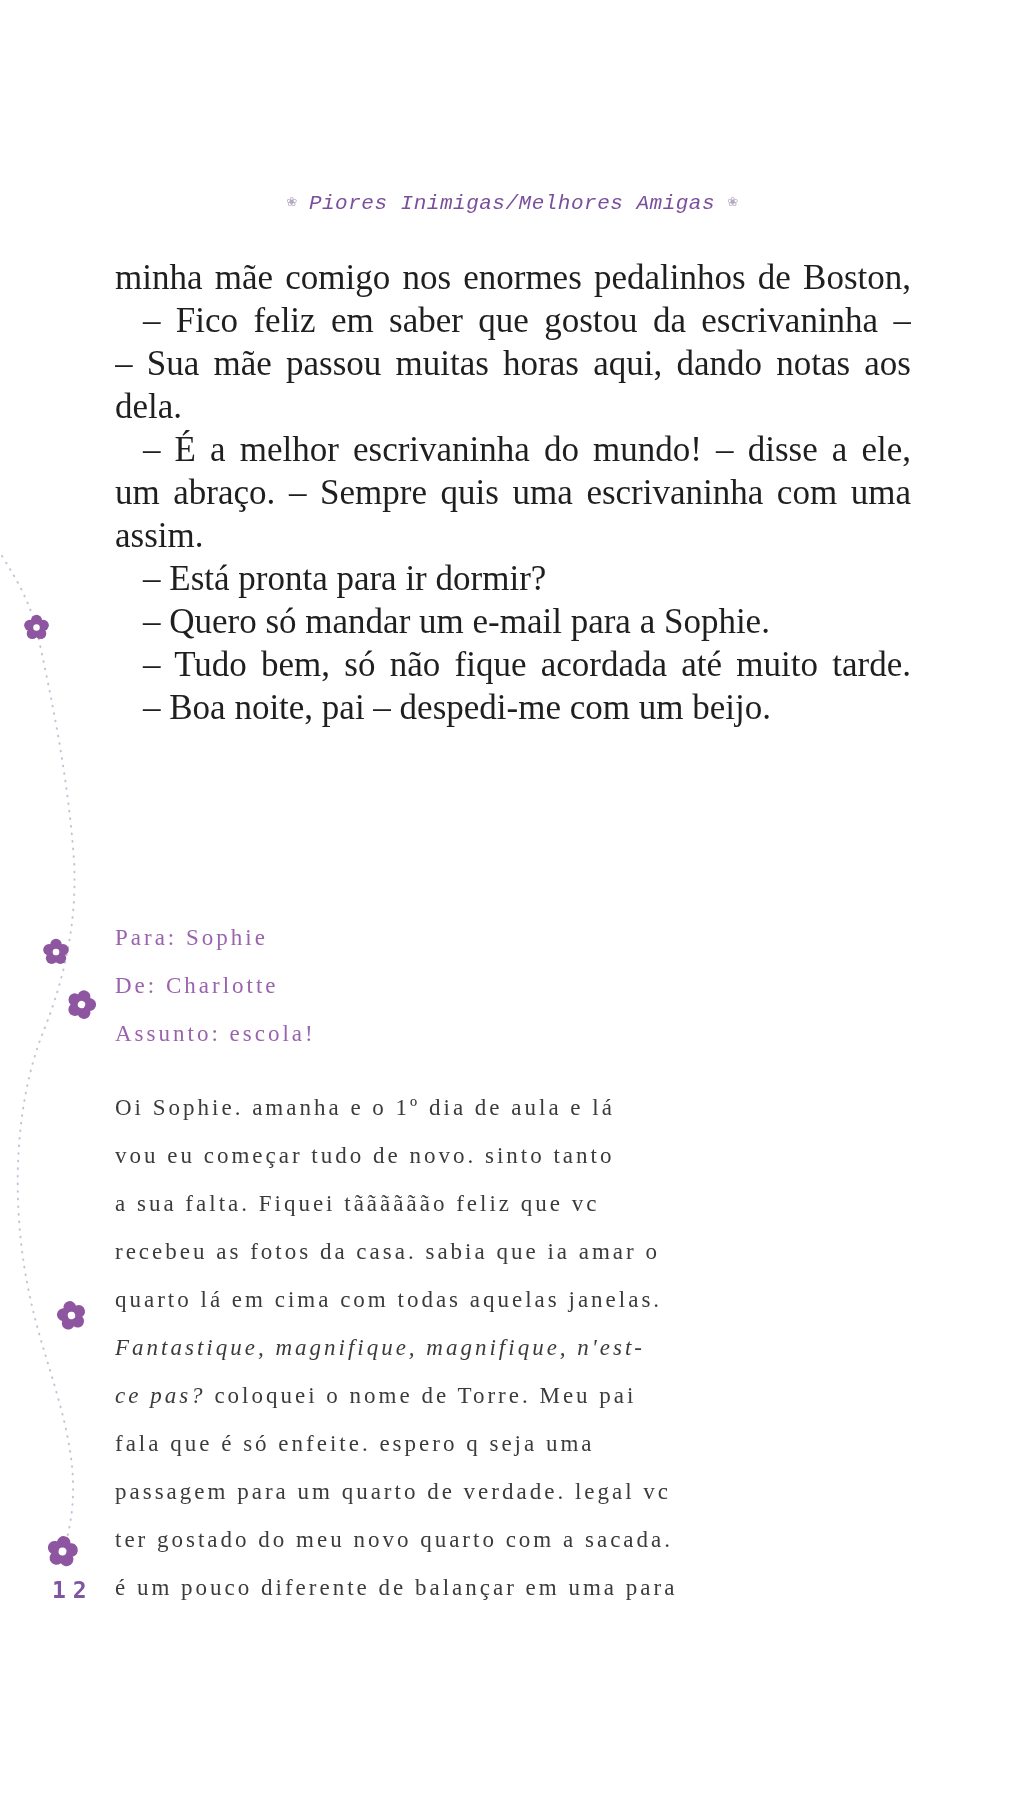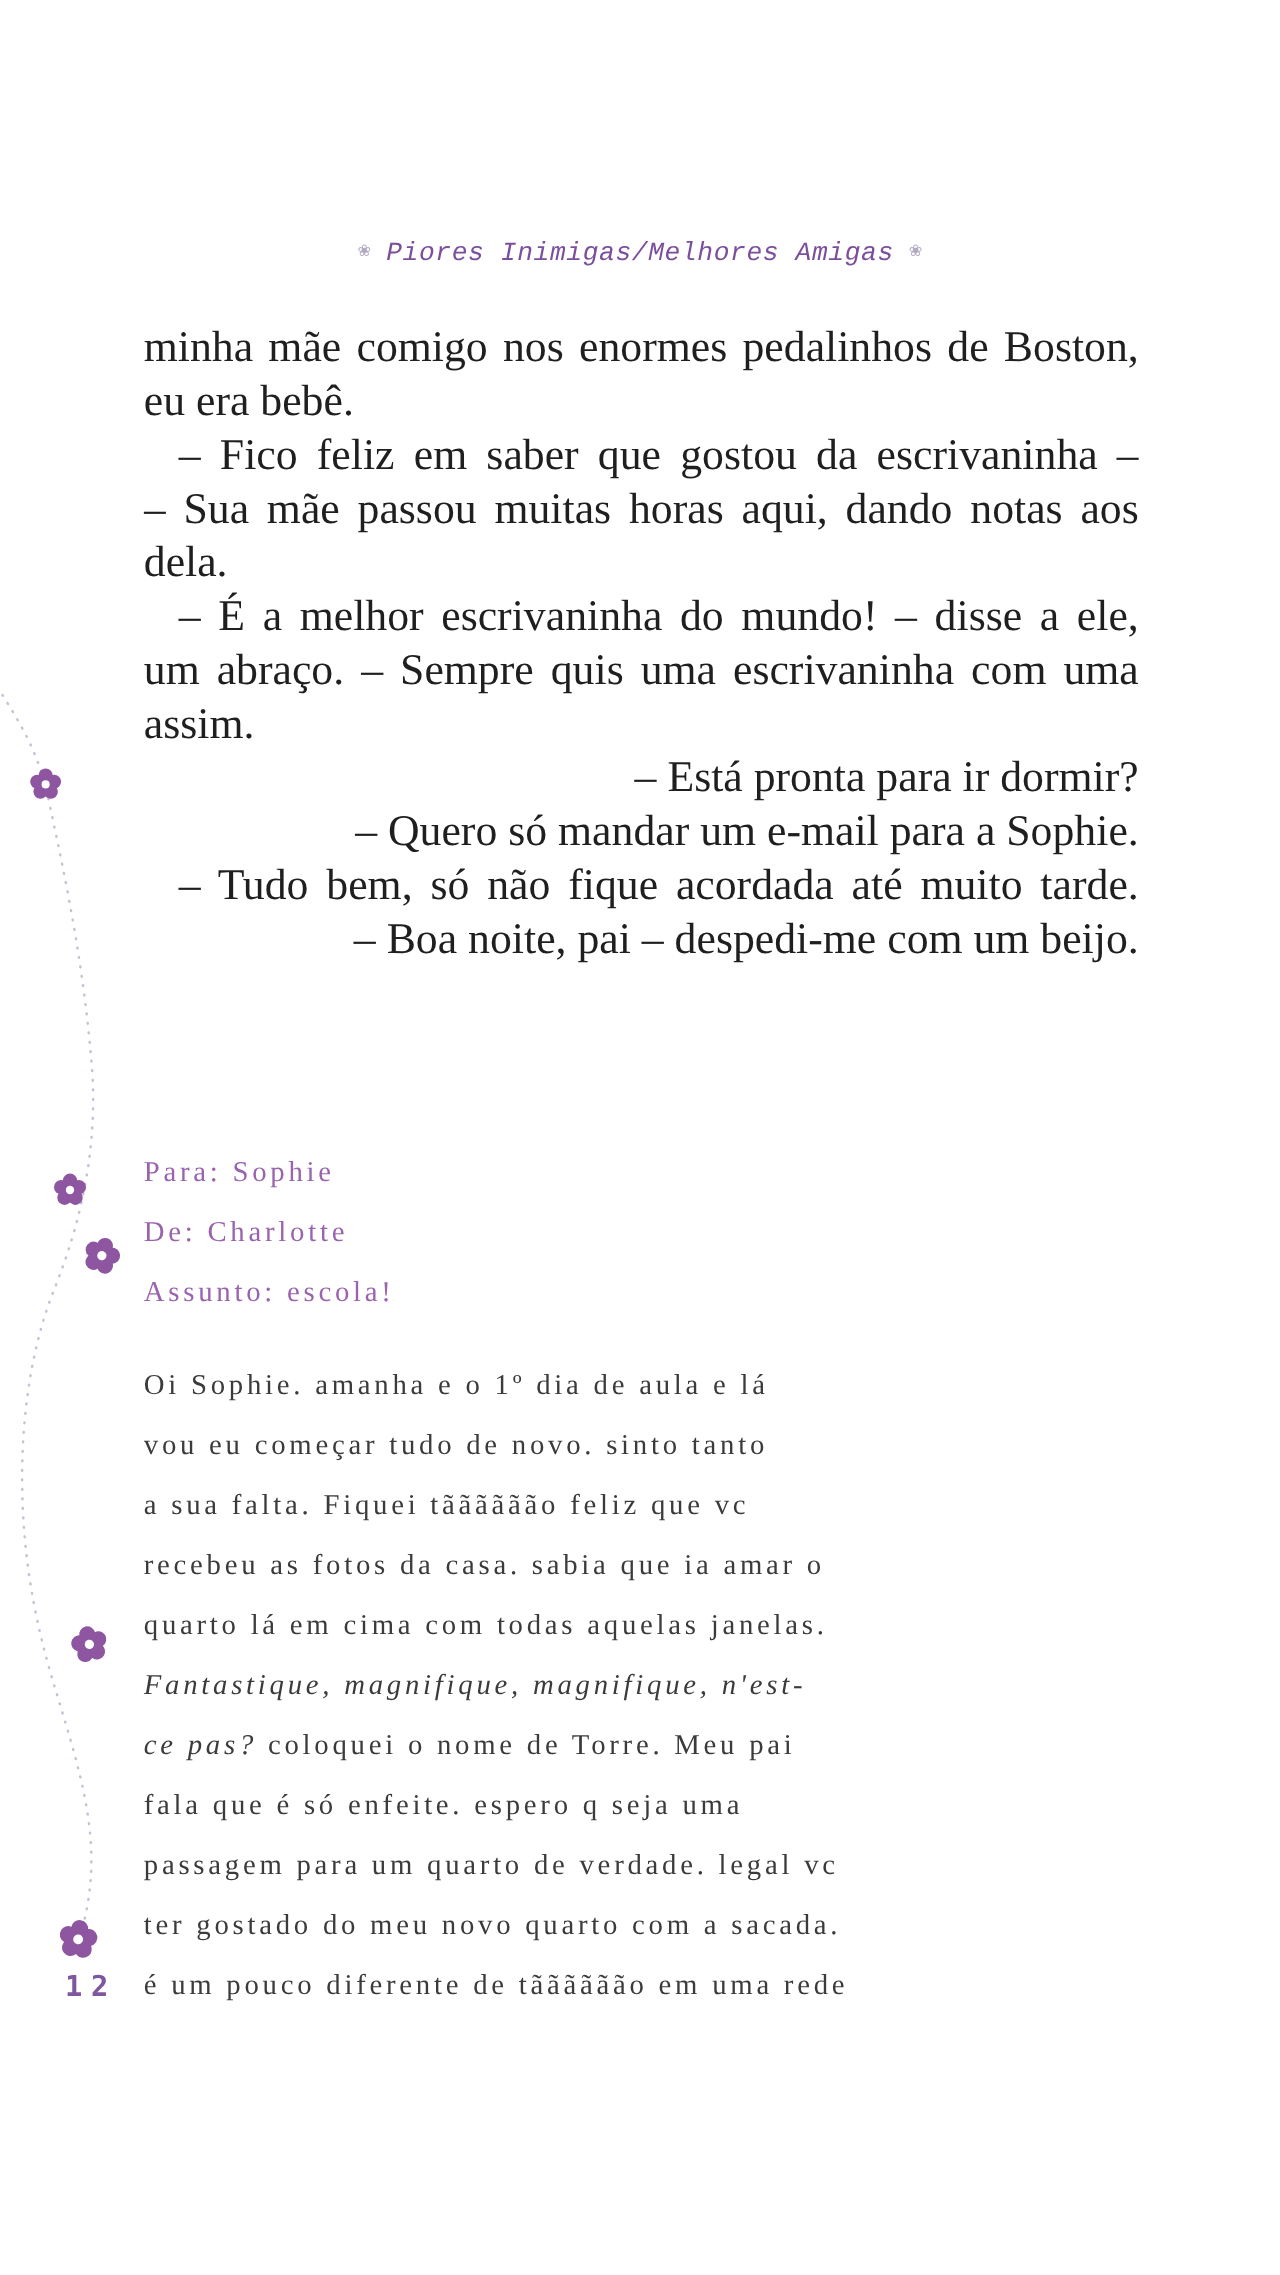--- a/index.html
+++ b/index.html
@@ -36,21 +36,21 @@
   }
   .orn{
     color:var(--ornament-gray);font-size:13px;vertical-align:3px;margin:0 12px;
     font-family:"DejaVu Sans",sans-serif;font-style:normal;
   }
   .narrative{
     position:absolute;left:115px;top:256px;width:796px;
     font-size:35px;line-height:43px;color:var(--body-ink);
   }
   .line{height:43px;overflow:hidden;white-space:normal;}
-  .line.indent{padding-left:28px;text-align:right;}
+  .line.indent{padding-left:28px;}
   .line.just{text-align:justify;}
   .line.just::after{content:"";display:inline-block;width:100%;height:0;}
   .email{
     position:absolute;left:115px;top:925px;width:820px;
     font-family:"DejaVu Sans Mono",monospace;font-size:23px;letter-spacing:3px;
   }
   .mono-line{height:48px;white-space:pre;overflow:hidden;font-family:Liberation Serif, serif;}
   .email-header{color:var(--email-purple);}
   .email-body{margin-top:26px;color:var(--email-ink);}
   .it{font-style:italic;}
@@ -100,21 +100,20 @@
   <svg class="flower f5" viewBox="0 0 40 40" fill="var(--flower-purple)">
       <use href="#flower-shape"></use>
     </svg>
 
   <header class="title-row">
     <span class="orn">❀</span><span class="title">Piores Inimigas/Melhores Amigas</span><span class="orn">❀</span>
   </header>
 
   <main class="narrative" id="narrative">
       <div class="line just">minha mãe comigo nos enormes pedalinhos de Boston, quando</div>
-      <div class="line">eu era bebê.</div>
       <div class="line indent just">– Fico feliz em saber que gostou da escrivaninha – comentou.</div>
       <div class="line just">– Sua mãe passou muitas horas aqui, dando notas aos alunos</div>
       <div class="line">dela.</div>
       <div class="line indent just">– É a melhor escrivaninha do mundo! – disse a ele, dando-lhe</div>
       <div class="line just">um abraço. – Sempre quis uma escrivaninha com uma vista aqui</div>
       <div class="line">assim.</div>
       <div class="line indent">– Está pronta para ir dormir?</div>
       <div class="line indent">– Quero só mandar um e-mail para a Sophie.</div>
       <div class="line indent just">– Tudo bem, só não fique acordada até muito tarde. Boa noite,</div>
       <div class="line indent">– Boa noite, pai – despedi-me com um beijo.</div>
@@ -130,19 +129,19 @@
         <div class="mono-line"><span>Oi Sophie. amanha e o 1º dia de aula e lá</span></div>
         <div class="mono-line"><span>vou eu começar tudo de novo. sinto tanto</span></div>
         <div class="mono-line"><span>a sua falta. Fiquei tãããããão feliz que vc</span></div>
         <div class="mono-line"><span>recebeu as fotos da casa. sabia que ia amar o</span></div>
         <div class="mono-line"><span>quarto lá em cima com todas aquelas janelas.</span></div>
         <div class="mono-line"><span class="it">Fantastique, magnifique, magnifique, n'est-</span></div>
         <div class="mono-line"><span class="it">ce pas?</span><span> coloquei o nome de Torre. Meu pai</span></div>
         <div class="mono-line"><span>fala que é só enfeite. espero q seja uma</span></div>
         <div class="mono-line"><span>passagem para um quarto de verdade. legal vc</span></div>
         <div class="mono-line"><span>ter gostado do meu novo quarto com a sacada.</span></div>
-        <div class="mono-line"><span>é um pouco diferente de tãããããão em uma rede</span></div>
+        <div class="mono-line"><span>é um pouco diferente de balançar em uma para</span></div>
       </div>
   </section>
 
   <div class="page-number">12</div>
 
 </div>
 
 </body></html>

